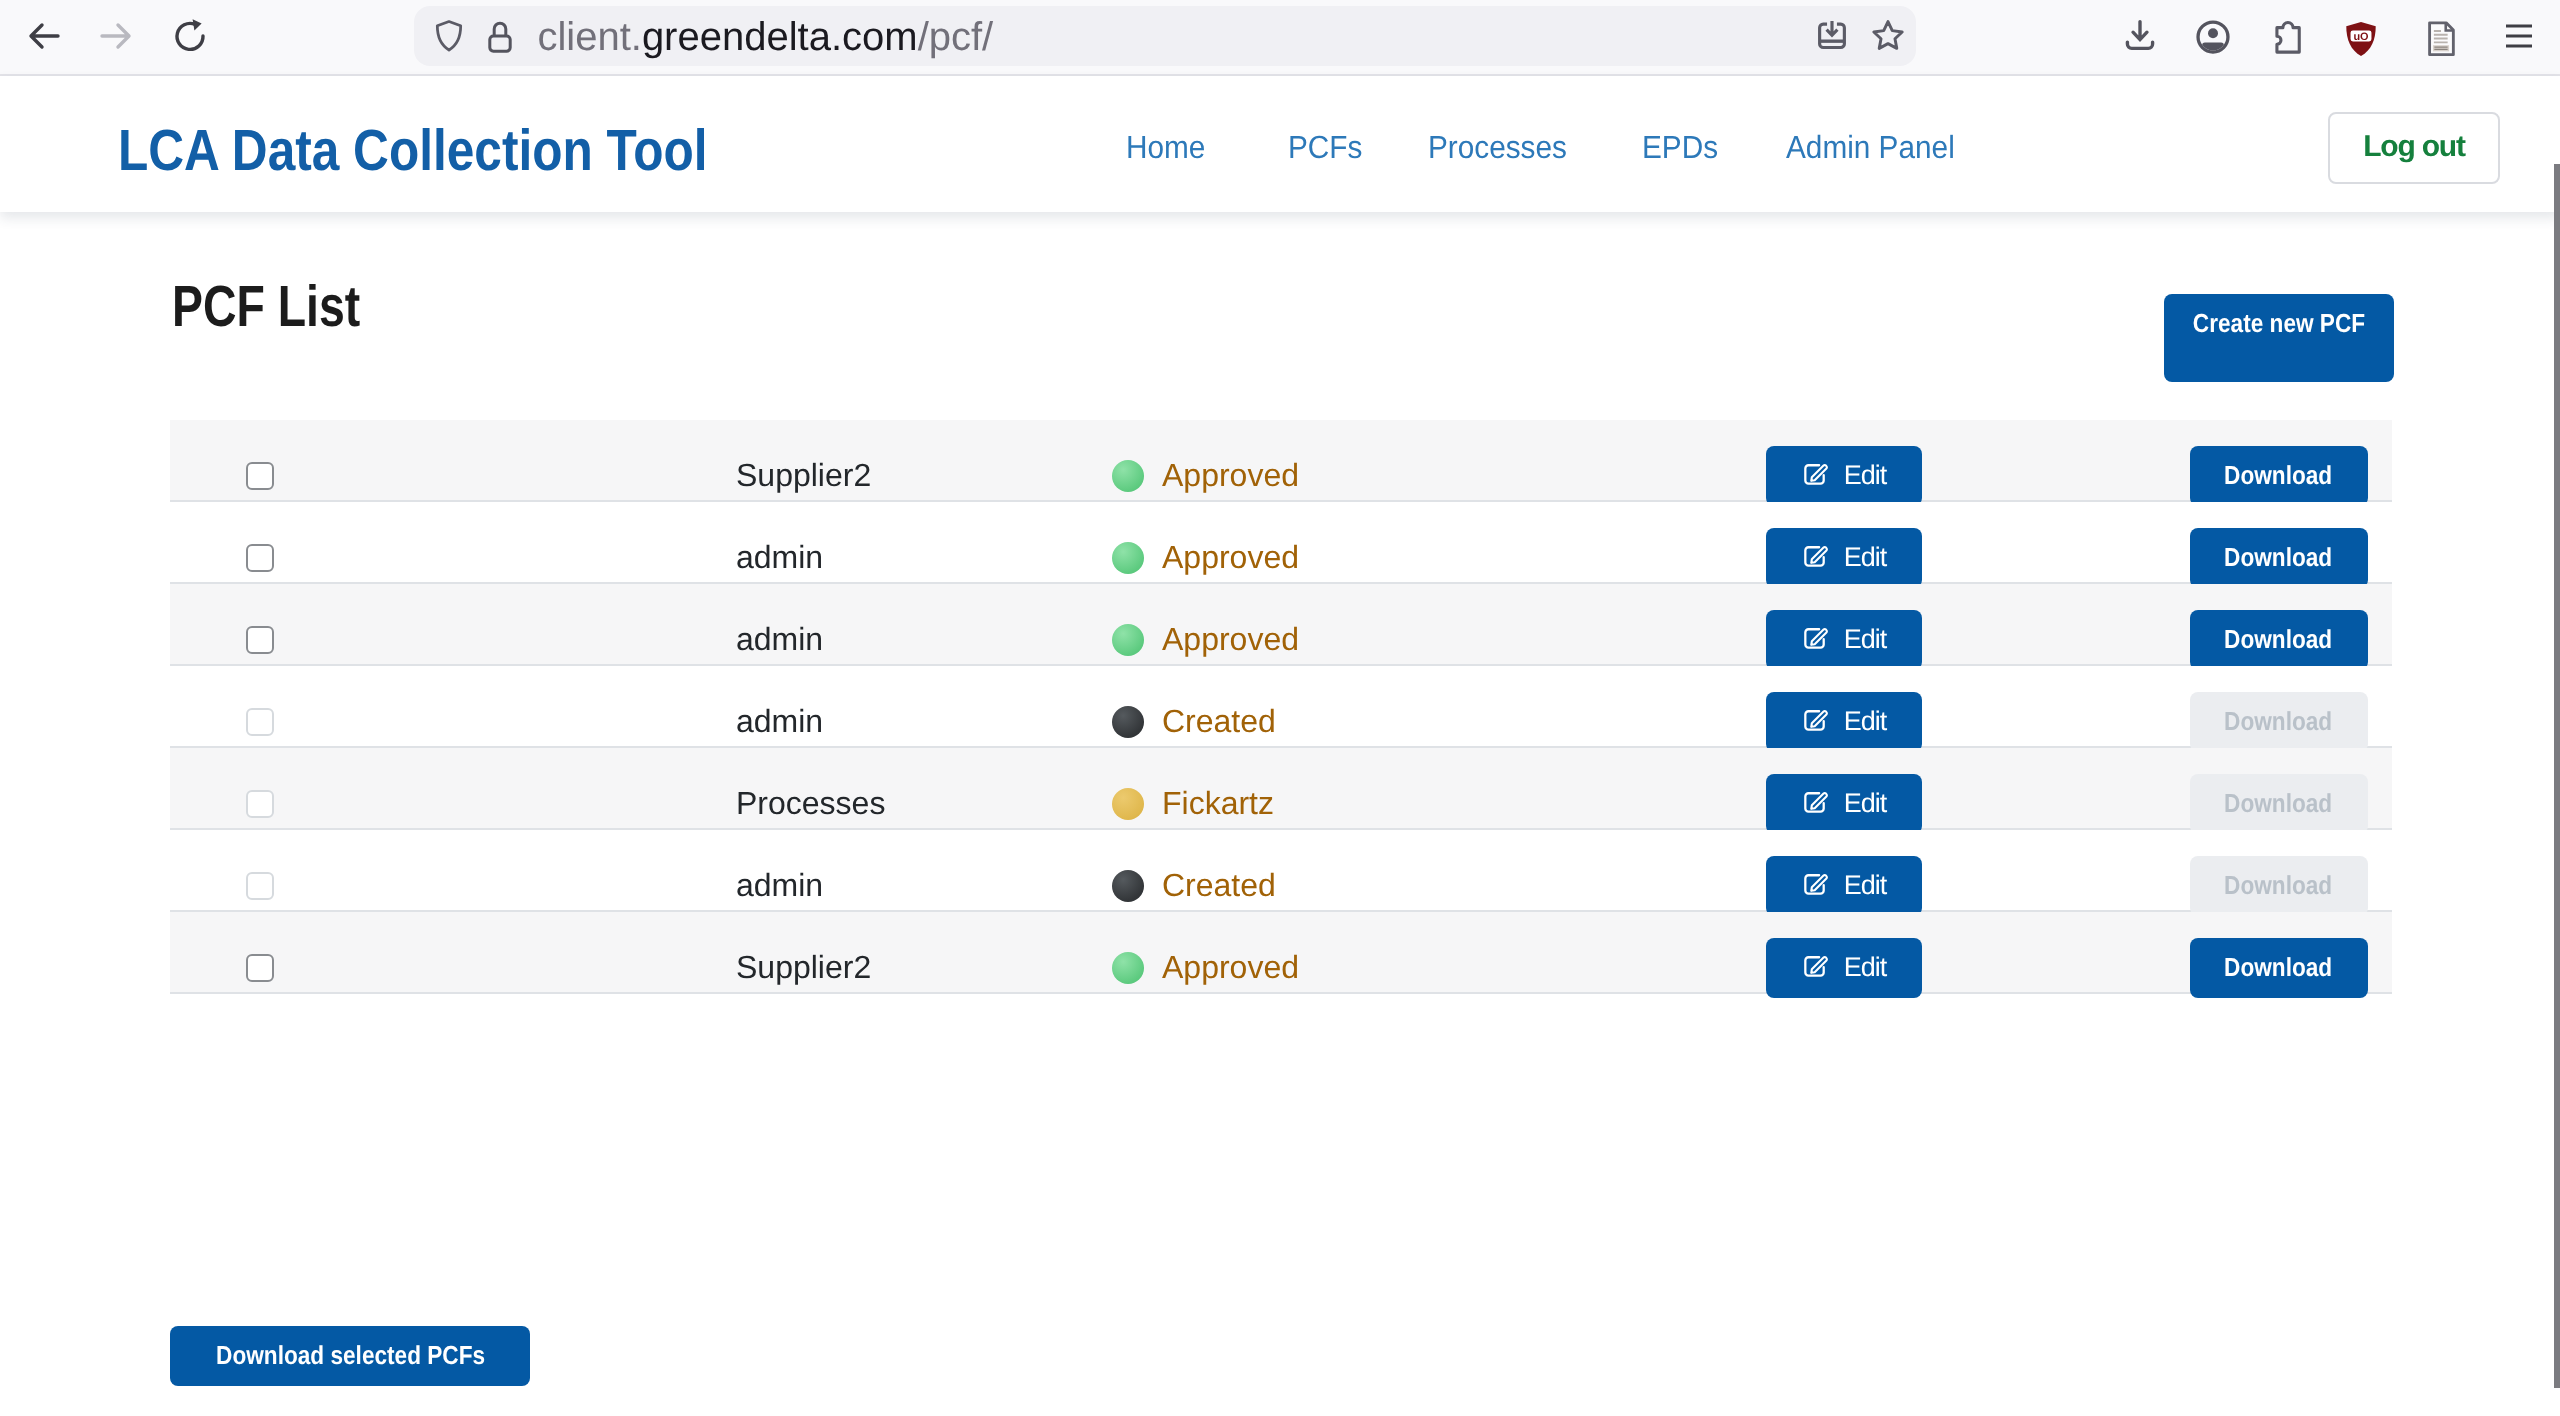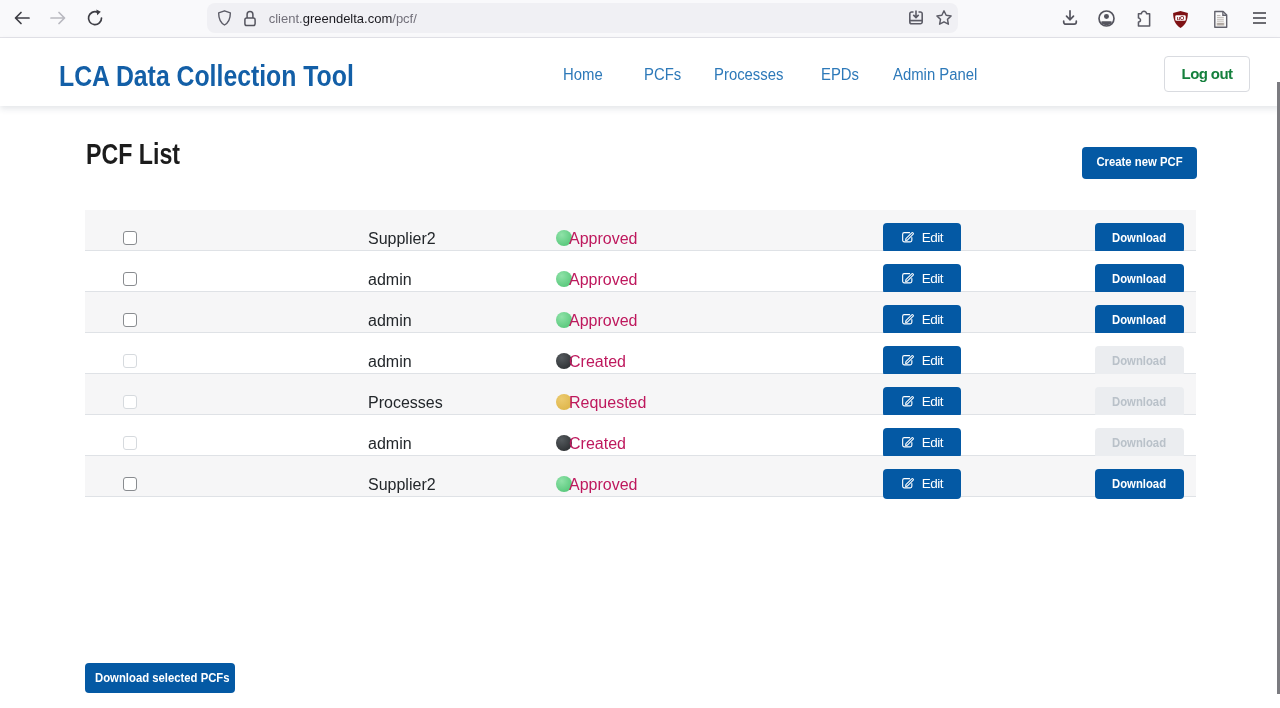--- a/index.html
+++ b/index.html
@@ -6,70 +6,70 @@
 html,body { width:1280px; height:708px; overflow:hidden; background:#fff;
   font-family:"Liberation Sans", sans-serif; }
 #page { position:absolute; top:0; left:0; width:1280px; height:708px; }
 
 
 #chrome { position:absolute; top:0; left:0; width:1280px; height:38px;
   background:#f9f9fb; border-bottom:1px solid #e3e3e8; }
 .cicon { position:absolute; top:0; }
 #urlbar { position:absolute; left:207px; top:3px; width:751px; height:30px;
   background:#f0f0f4; border-radius:8px; }
-#urltext { position:absolute; left:268.7px; top:11.5px; font-size:13px; line-height:14px; color:#72707a; }
+#urltext { position:absolute; left:268.7px; top:11.5px; font-size:20px; line-height:14px; color:#72707a; }
 #urltext b { color:#1b1a20; font-weight:normal; }
 
 
 #navbar { position:absolute; top:38px; left:0; width:1280px; height:68px; background:#fff;
   box-shadow:0 3px 6px rgba(40,60,80,0.12); }
 #brand { position:absolute; left:58.5px; top:23.5px; font-size:29px; font-weight:bold;
   color:#135fa7; line-height:29px; transform:scaleX(0.855); transform-origin:0 0; white-space:nowrap; }
 .navlink { position:absolute; top:29px; font-size:16px; line-height:16px; color:#2d79b9;
   transform:scaleX(0.93); transform-origin:0 0; white-space:nowrap; }
 #logout { position:absolute; left:1164px; top:18px; width:86px; height:36px;
   background:#fff; border:1px solid #d9dbe0; border-radius:4px; color:#15803d;
   font-weight:bold; font-size:15px; text-align:center; line-height:34px; letter-spacing:-0.6px; }
 
 
 #h1 { position:absolute; left:86px; top:139.6px; font-size:29px; font-weight:bold; color:#1c1c1c;
   line-height:29px; transform:scaleX(0.80); transform-origin:0 0; white-space:nowrap; }
-#createbtn { position:absolute; left:1082px; top:147px; width:115px; height:32px;
+#createbtn { position:absolute; left:1082px; top:147px; width:115px; height:44px;
   background:#0459a4; border-radius:4px; color:#fff; font-weight:bold; font-size:13px;
   text-align:center; line-height:30px; }
 .sq { display:inline-block; transform:scaleX(0.87); transform-origin:center; white-space:nowrap; }
 
 
 #tbl { position:absolute; left:85px; top:210px; width:1111px; }
 #thead { position:relative; height:45px; background:#0459a4; color:#fff; }
 .hlabel { position:absolute; top:15.7px; font-size:16px; line-height:16px; font-weight:bold;
   transform:scaleX(0.84); transform-origin:0 0; white-space:nowrap; }
 .row { position:relative; height:41px; border-bottom:1px solid #dfe2e6; }
 .row.odd { background:#f6f6f7; }
 .row.even { background:#fff; }
 .cb { position:absolute; left:37.5px; width:14px; height:14px; border:1px solid #898c90;
   border-radius:3px; background:#fff; }
 .cb.head { left:37.5px; top:15px; border:1px solid #e8e8e8; }
 .cb.dis { border-color:#d6dade; }
 .supplier { position:absolute; left:283px; font-size:16px; color:#23272b; }
-.status { position:absolute; left:459px; font-size:16px; color:#be185d; }
+.status { position:absolute; left:471px; font-size:16px; color:#a16207; }
 .dot { position:absolute; left:471px; width:16px; height:16px; border-radius:50%; }
 .dot.green { background:radial-gradient(circle at 35% 30%, #8fe2a8, #5ecb80 70%, #4fbf73); }
 .dot.dark { background:radial-gradient(circle at 35% 30%, #555a5e, #333639 70%, #2c2f32); }
 .dot.yellow { background:radial-gradient(circle at 35% 30%, #ecca6e, #e0b84e 70%, #d8ae3f); }
 .stxt { margin-left:25px; }
 .editbtn { position:absolute; left:798px; width:78px; height:29.5px; background:#0459a4;
   border-radius:4px; color:#fff; font-size:13.5px; text-align:center; line-height:29.5px; letter-spacing:-0.5px; }
 .editbtn svg { vertical-align:-2px; margin-right:7px; }
 .dlbtn { position:absolute; left:1010px; width:89px; height:30px; border-radius:4px;
   font-size:13px; font-weight:bold; text-align:center; line-height:30px; }
 .dlbtn.on { background:#0459a4; color:#fff; }
 .dlbtn.off { background:#ebedf0; color:#b9c1c9; }
 
-#bottombtn { position:absolute; left:85px; top:663px; width:150px; height:30px;
+#bottombtn { position:absolute; left:85px; top:663px; width:180px; height:30px;
   background:#0459a4; border-radius:4px; color:#fff; font-weight:bold; font-size:13px;
   text-align:center; line-height:30px; }
 
 #scrollthumb { position:absolute; left:1277px; top:82px; width:3px; height:612px;
   background:#7b7b80; }
 </style>
 </head>
 <body>
 <div id="page">
 
@@ -191,21 +191,21 @@
         <div class="editbtn" style="top:13px"><svg width="14" height="14" viewBox="0 0 16 16" fill="none">
             <path d="M9.8 3 H3.7 a1.8 1.8 0 0 0 -1.8 1.8 v6.9 a1.8 1.8 0 0 0 1.8 1.8 h6.9 a1.8 1.8 0 0 0 1.8 -1.8 V8.6" stroke="#fff" stroke-width="1.3" stroke-linecap="round"></path>
             <path d="M5.3 11.9 l0.3 -2 6.7 -6.7 a0.95 0.95 0 0 1 1.35 0 l0.3 0.3 a0.95 0.95 0 0 1 0 1.35 l-6.7 6.7 -2 0.3 z" stroke="#fff" stroke-width="1.2" stroke-linejoin="round"></path>
           </svg>Edit</div>
         <div class="dlbtn off" style="top:13px"><span class="sq">Download</span></div>
       </div>
       <div class="row odd">
         <div class="cb dis" style="top:20.5px"></div>
         <div class="supplier" style="top:19.8px">Processes</div>
         <div class="dot yellow" style="top:20.3px"></div>
-        <div class="status" style="top:19.8px"><span class="stxt">Requested</span></div>
+        <div class="status" style="top:19.8px"><span class="stxt">Fickartz</span></div>
         <div class="editbtn" style="top:13px"><svg width="14" height="14" viewBox="0 0 16 16" fill="none">
             <path d="M9.8 3 H3.7 a1.8 1.8 0 0 0 -1.8 1.8 v6.9 a1.8 1.8 0 0 0 1.8 1.8 h6.9 a1.8 1.8 0 0 0 1.8 -1.8 V8.6" stroke="#fff" stroke-width="1.3" stroke-linecap="round"></path>
             <path d="M5.3 11.9 l0.3 -2 6.7 -6.7 a0.95 0.95 0 0 1 1.35 0 l0.3 0.3 a0.95 0.95 0 0 1 0 1.35 l-6.7 6.7 -2 0.3 z" stroke="#fff" stroke-width="1.2" stroke-linejoin="round"></path>
           </svg>Edit</div>
         <div class="dlbtn off" style="top:13px"><span class="sq">Download</span></div>
       </div>
       <div class="row even">
         <div class="cb dis" style="top:20.5px"></div>
         <div class="supplier" style="top:19.8px">admin</div>
         <div class="dot dark" style="top:20.3px"></div>

